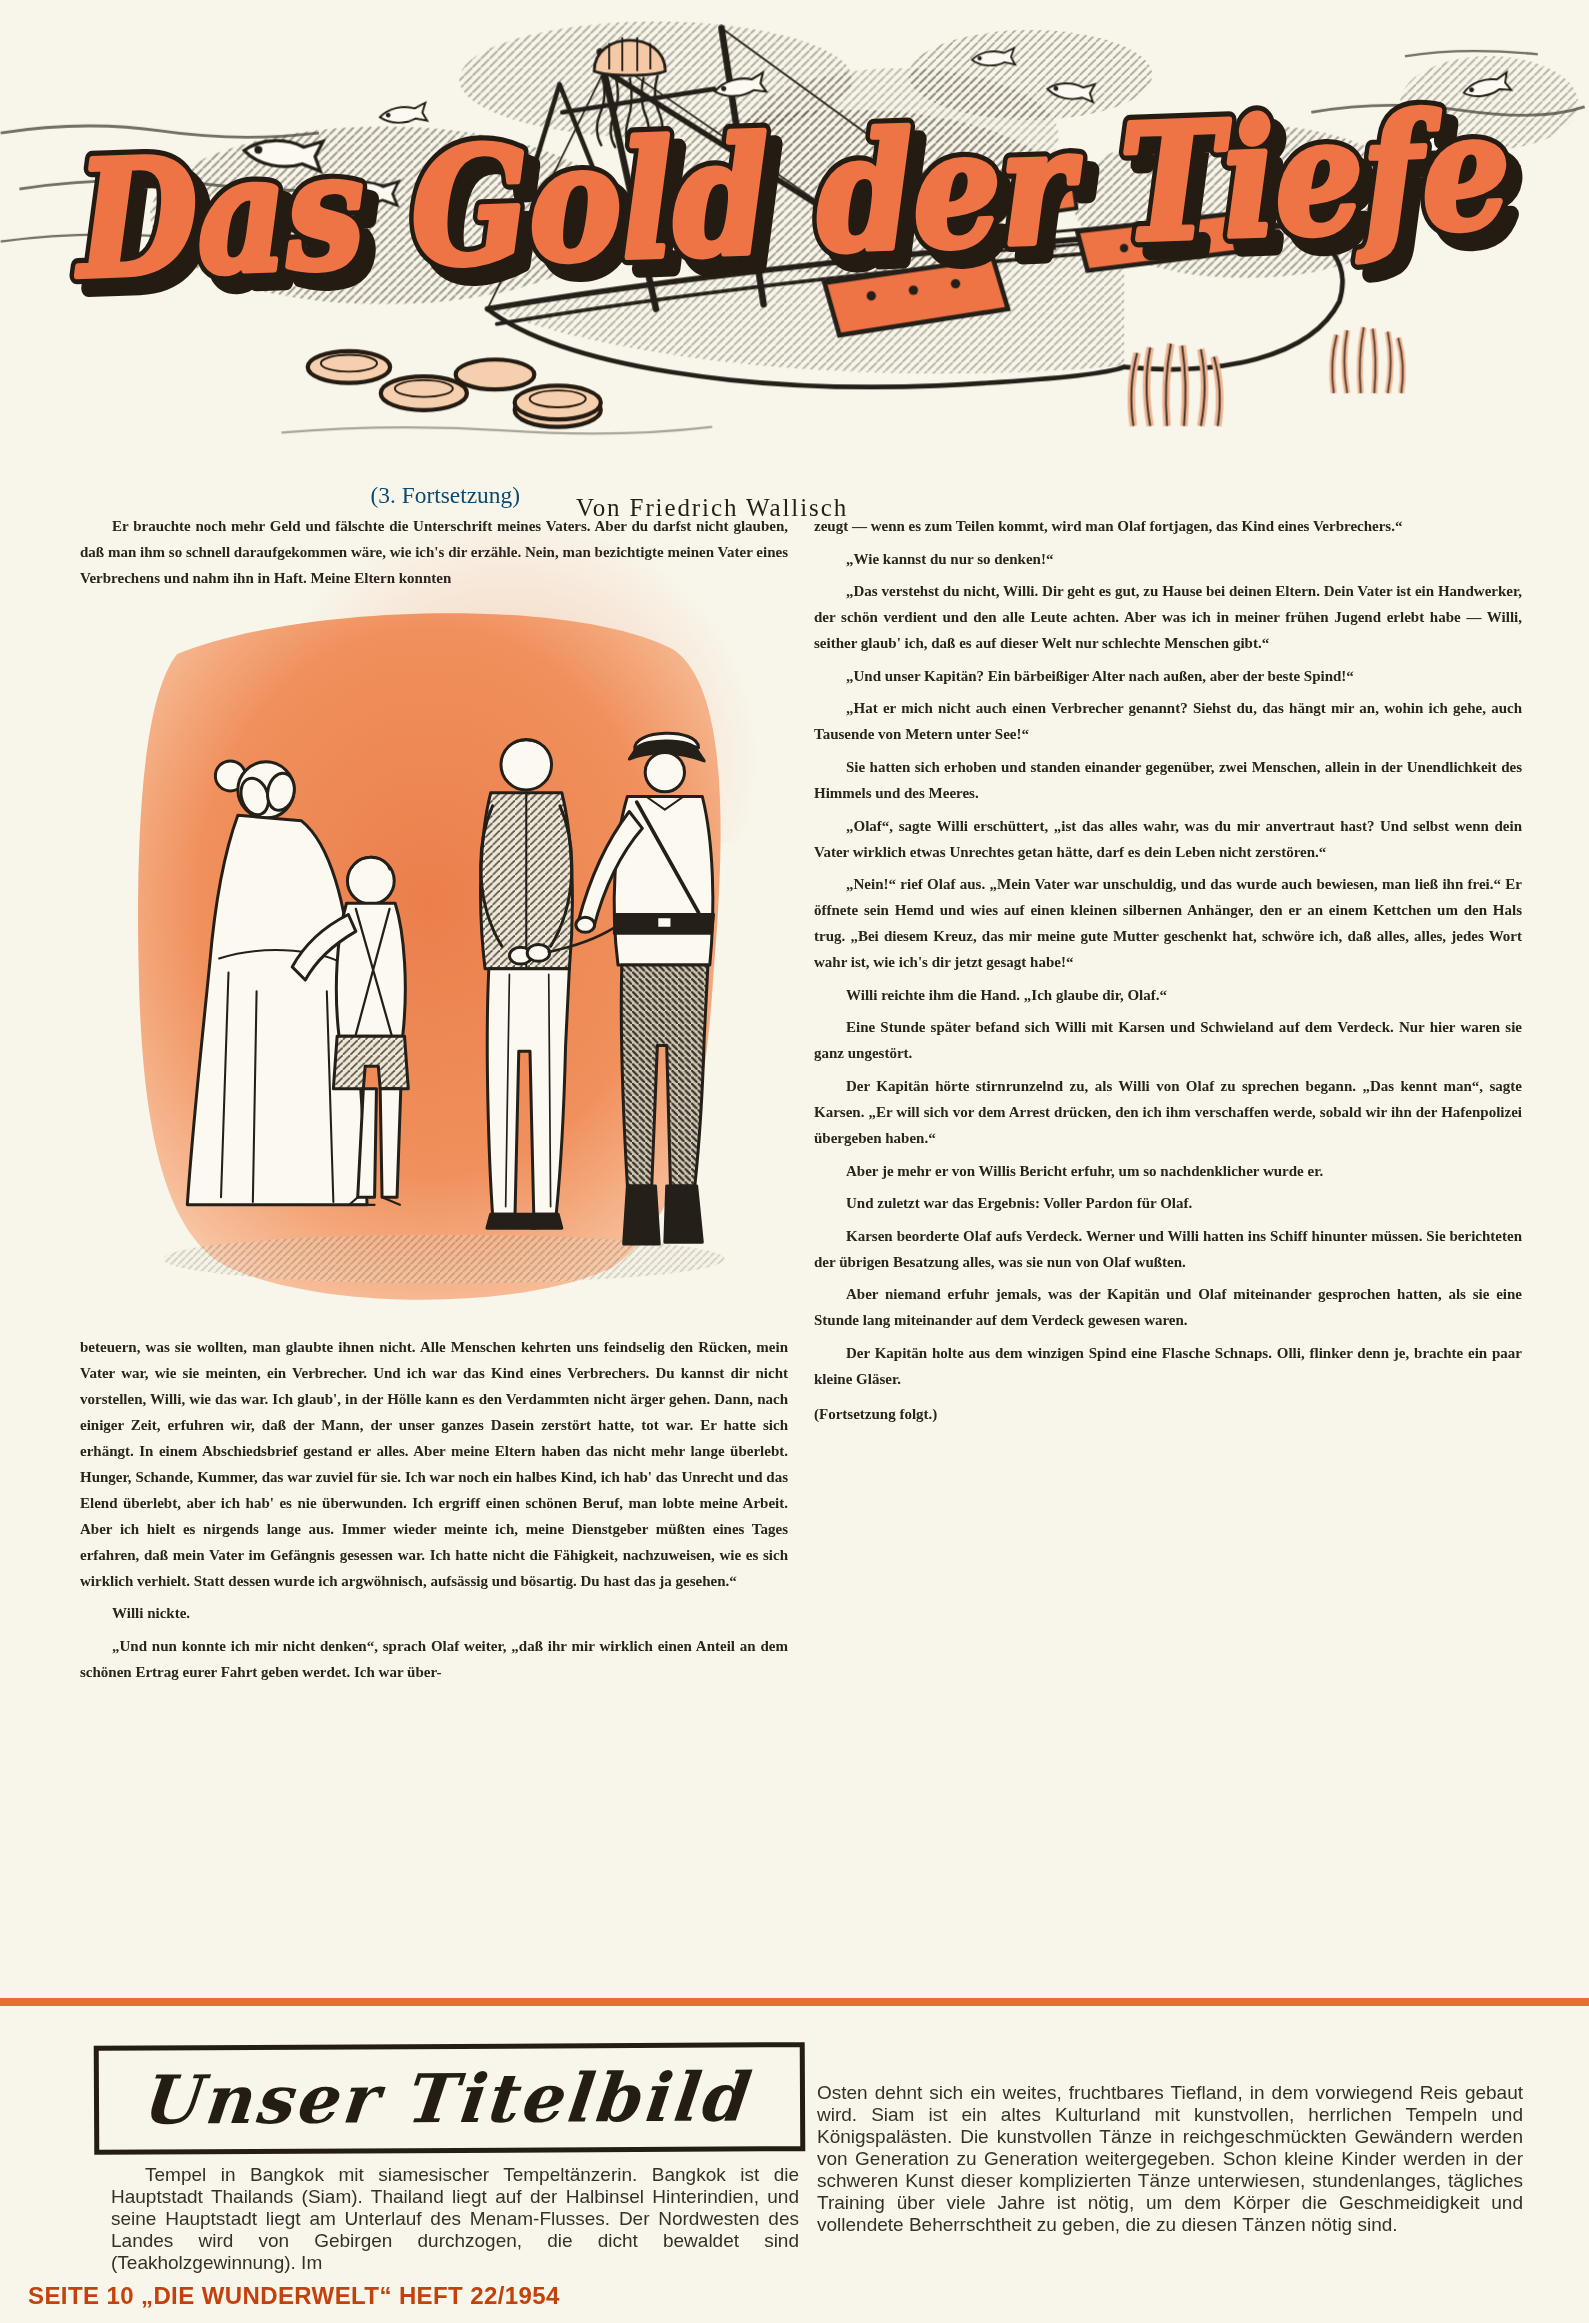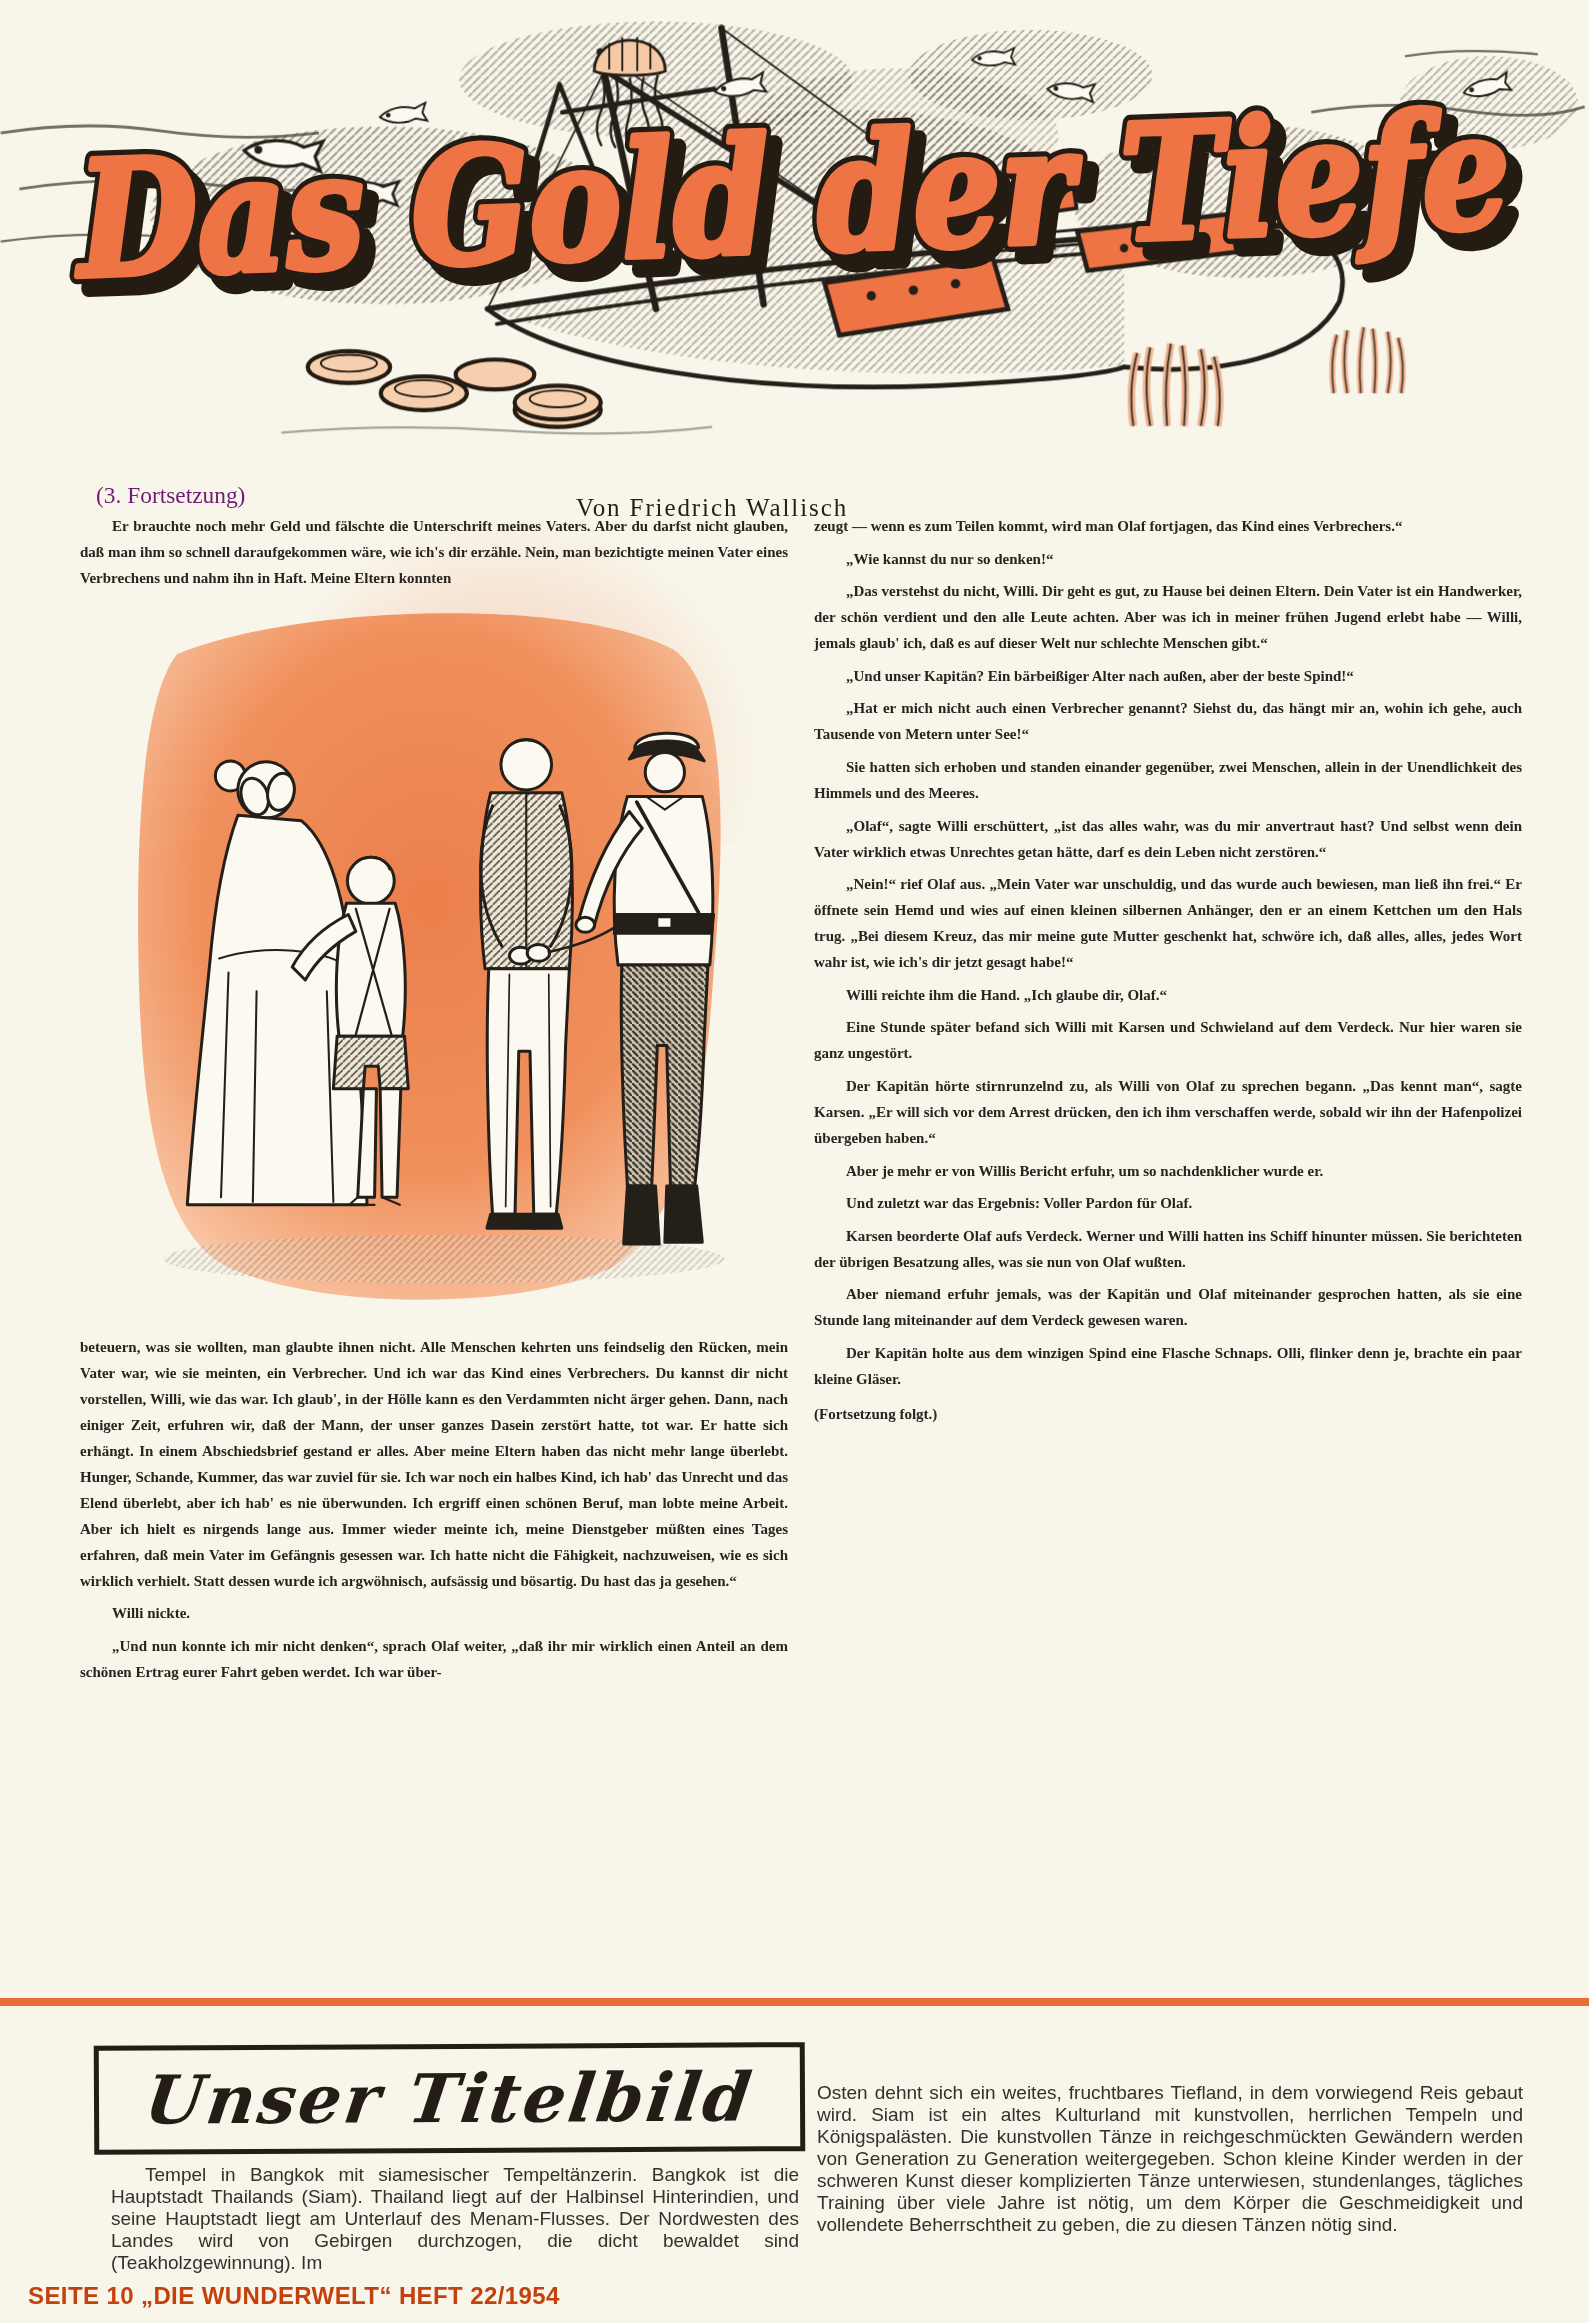--- a/index.html
+++ b/index.html
@@ -3,22 +3,22 @@
 <meta charset="utf-8">
 <style>
   html,body{margin:0;padding:0;background:#d9d4c7;}
   .page{position:relative;width:1589px;height:2324px;background:#f8f5ea;overflow:hidden;
         font-family:"Liberation Serif",serif;color:#29241d;}
   
   .header-art{position:absolute;top:0;left:0;width:1589px;height:440px;display:block;}
   .title-main,.title-shadow,.title-fat{font-family:"DejaVu Serif",serif;font-style:italic;font-weight:bold;}
   .byline{position:absolute;top:446px;left:0;width:1424px;text-align:center;
           font-size:25px;letter-spacing:1.9px;color:#241f18;margin-top:48px;}
-  .fortsetzung{position:absolute;top:482px;left:96px;width:440px;text-align:left;
-          font-size:23.4px;color:#701a75;}
+  .fortsetzung{position:absolute;top:482px;left:80px;width:440px;text-align:right;
+          font-size:23.4px;color:#0c4a6e;}
   
   .wash{position:absolute;top:506px;left:244px;width:525px;height:337px;z-index:1;
         background:radial-gradient(ellipse at 50% 75%, rgba(241,150,108,.50) 0%, rgba(241,150,108,0) 68%);}
   
   .cols{position:absolute;top:513px;left:80px;width:1443px;display:flex;gap:26px;z-index:2;}
   .col{width:708px;max-height:1492px;overflow:hidden;}
   .col p{margin:0 0 6.6px 0;text-align:justify;text-indent:32px;font-size:15px;line-height:26px;font-weight:bold;}
   .col p.noindent{text-indent:0;}
   .col p.forts-note{text-align:left;text-indent:0;padding-right:13px;margin-top:9.4px;}
   figure.scene{margin:5.6px 0 11.2px 0;padding:0;text-align:center;}
@@ -263,21 +263,21 @@
       </figure>
 
       <p class="noindent">beteuern, was sie wollten, man glaubte ihnen nicht. Alle Menschen kehrten uns feindselig den Rücken, mein Vater war, wie sie meinten, ein Verbrecher. Und ich war das Kind eines Verbrechers. Du kannst dir nicht vorstellen, Willi, wie das war. Ich glaub', in der Hölle kann es den Verdammten nicht ärger gehen. Dann, nach einiger Zeit, erfuhren wir, daß der Mann, der unser ganzes Dasein zerstört hatte, tot war. Er hatte sich erhängt. In einem Abschiedsbrief gestand er alles. Aber meine Eltern haben das nicht mehr lange überlebt. Hunger, Schande, Kummer, das war zuviel für sie. Ich war noch ein halbes Kind, ich hab' das Unrecht und das Elend überlebt, aber ich hab' es nie überwunden. Ich ergriff einen schönen Beruf, man lobte meine Arbeit. Aber ich hielt es nirgends lange aus. Immer wieder meinte ich, meine Dienstgeber müßten eines Tages erfahren, daß mein Vater im Gefängnis gesessen war. Ich hatte nicht die Fähigkeit, nachzuweisen, wie es sich wirklich verhielt. Statt dessen wurde ich argwöhnisch, aufsässig und bösartig. Du hast das ja gesehen.“</p>
       <p>Willi nickte.</p>
       <p>„Und nun konnte ich mir nicht denken“, sprach Olaf weiter, „daß ihr mir wirklich einen Anteil an dem schönen Ertrag eurer Fahrt geben werdet. Ich war über-</p>
     </div>
 
     <div class="col">
       <p class="noindent">zeugt — wenn es zum Teilen kommt, wird man Olaf fortjagen, das Kind eines Verbrechers.“</p>
       <p>„Wie kannst du nur so denken!“</p>
-      <p>„Das verstehst du nicht, Willi. Dir geht es gut, zu Hause bei deinen Eltern. Dein Vater ist ein Handwerker, der schön verdient und den alle Leute achten. Aber was ich in meiner frühen Jugend erlebt habe — Willi, jemals glaub' ich, daß es auf dieser Welt nur schlechte Menschen gibt.“</p>
+      <p>„Das verstehst du nicht, Willi. Dir geht es gut, zu Hause bei deinen Eltern. Dein Vater ist ein Handwerker, der schön verdient und den alle Leute achten. Aber was ich in meiner frühen Jugend erlebt habe — Willi, seither glaub' ich, daß es auf dieser Welt nur schlechte Menschen gibt.“</p>
       <p>„Und unser Kapitän? Ein bärbeißiger Alter nach außen, aber der beste Spind!“</p>
       <p>„Hat er mich nicht auch einen Verbrecher genannt? Siehst du, das hängt mir an, wohin ich gehe, auch Tausende von Metern unter See!“</p>
       <p>Sie hatten sich erhoben und standen einander gegenüber, zwei Menschen, allein in der Unendlichkeit des Himmels und des Meeres.</p>
       <p>„Olaf“, sagte Willi erschüttert, „ist das alles wahr, was du mir anvertraut hast? Und selbst wenn dein Vater wirklich etwas Unrechtes getan hätte, darf es dein Leben nicht zerstören.“</p>
       <p>„Nein!“ rief Olaf aus. „Mein Vater war unschuldig, und das wurde auch bewiesen, man ließ ihn frei.“ Er öffnete sein Hemd und wies auf einen kleinen silbernen Anhänger, den er an einem Kettchen um den Hals trug. „Bei diesem Kreuz, das mir meine gute Mutter geschenkt hat, schwöre ich, daß alles, alles, jedes Wort wahr ist, wie ich's dir jetzt gesagt habe!“</p>
       <p>Willi reichte ihm die Hand. „Ich glaube dir, Olaf.“</p>
       <p>Eine Stunde später befand sich Willi mit Karsen und Schwieland auf dem Verdeck. Nur hier waren sie ganz ungestört.</p>
       <p>Der Kapitän hörte stirnrunzelnd zu, als Willi von Olaf zu sprechen begann. „Das kennt man“, sagte Karsen. „Er will sich vor dem Arrest drücken, den ich ihm verschaffen werde, sobald wir ihn der Hafenpolizei übergeben haben.“</p>
       <p>Aber je mehr er von Willis Bericht erfuhr, um so nachdenklicher wurde er.</p>
       <p>Und zuletzt war das Ergebnis: Voller Pardon für Olaf.</p>

